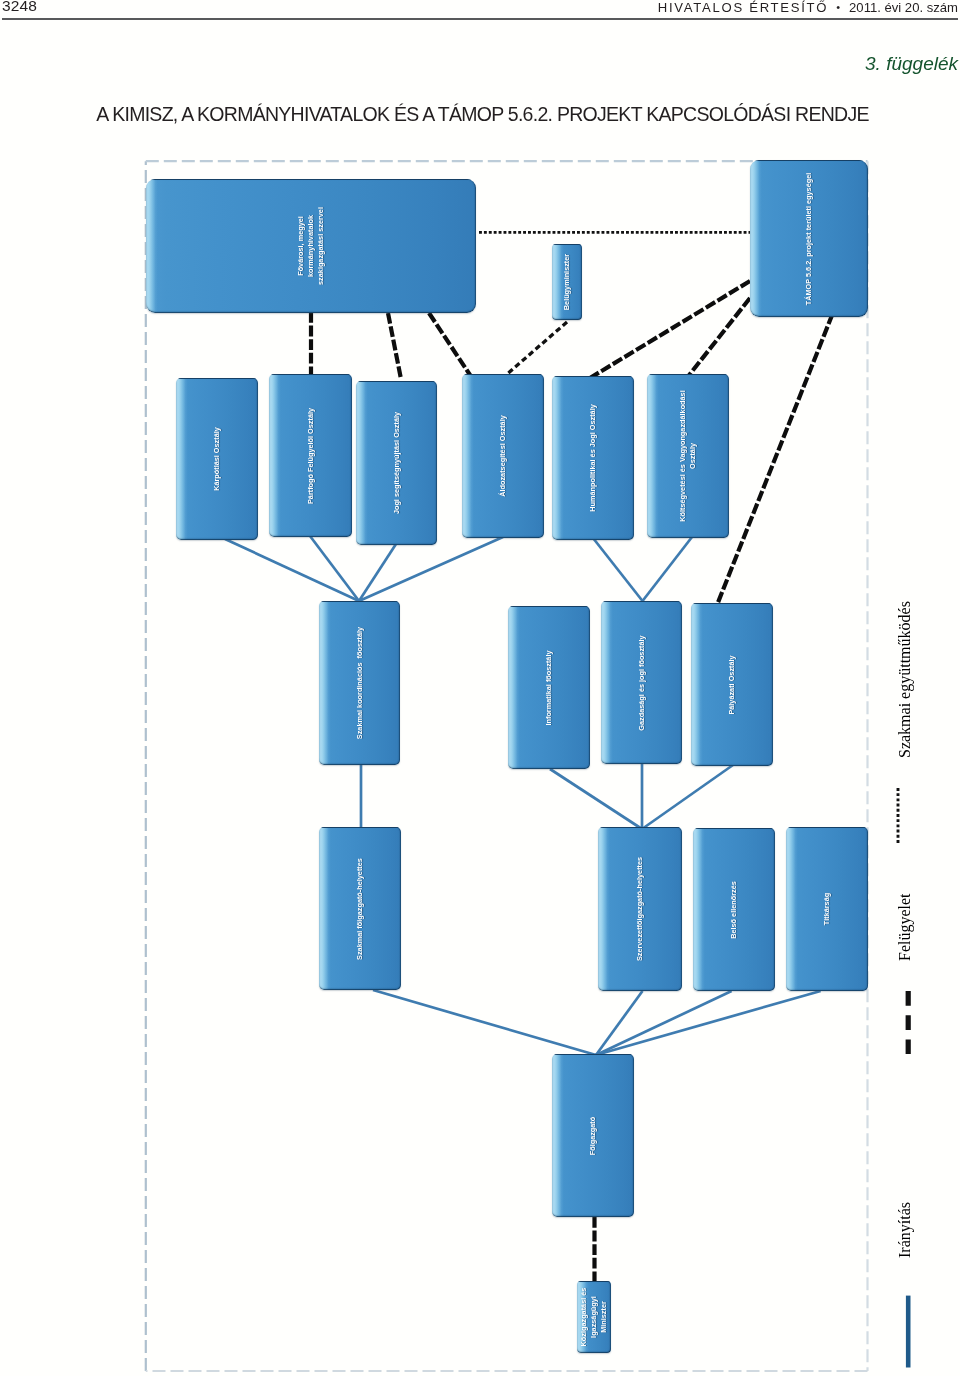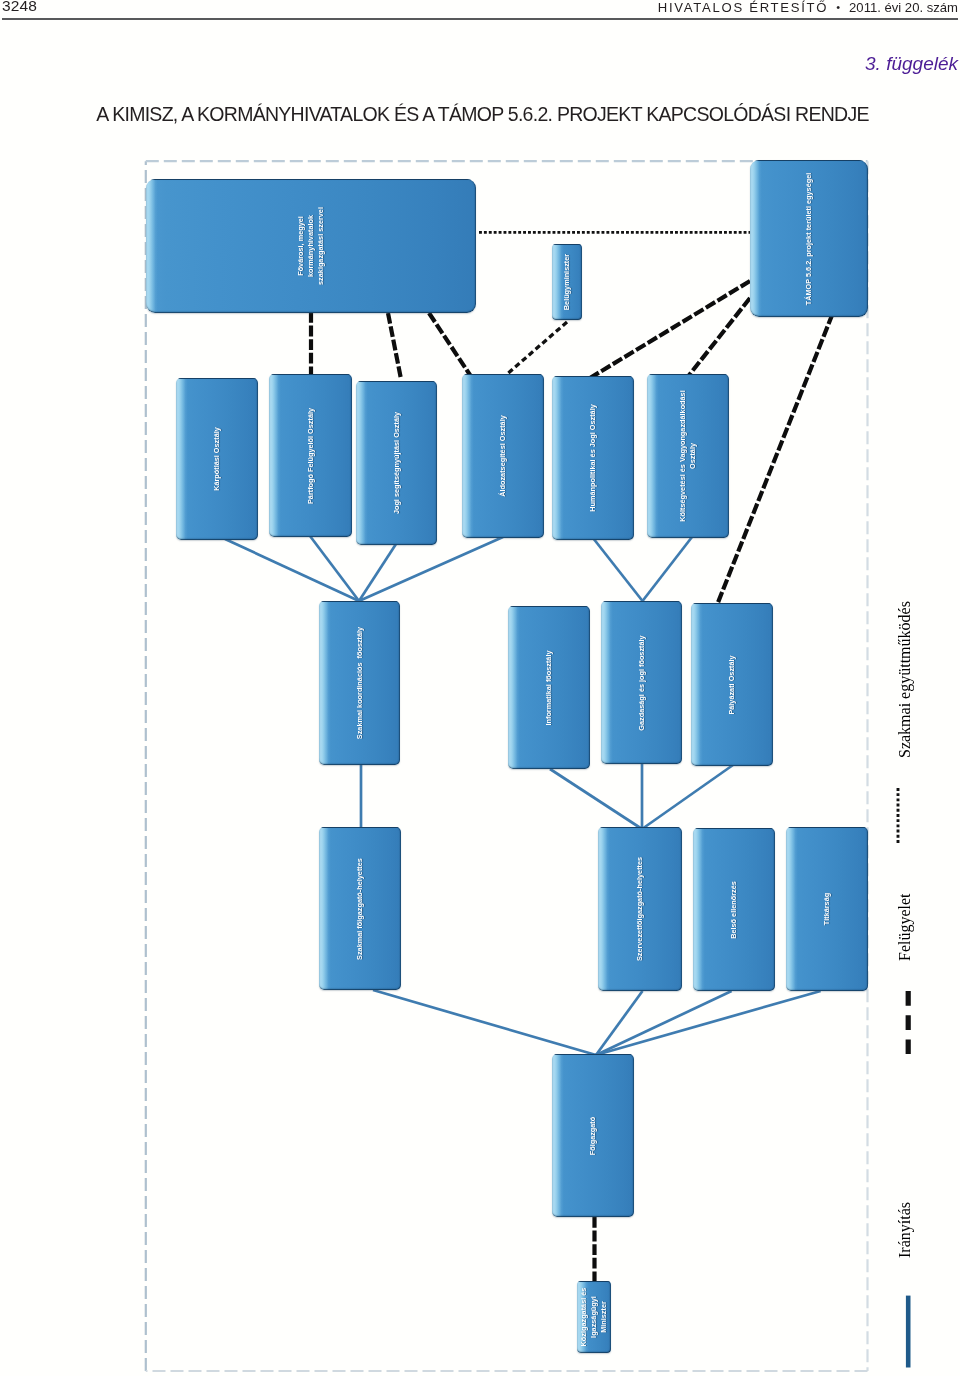--- a/index.html
+++ b/index.html
@@ -8,21 +8,21 @@
   .page{position:absolute;left:0;top:0;width:960px;height:1016px;}
 
   
   .hdr-page-no{position:absolute;left:2px;top:-3px;font-size:15.5px;color:#231f20;letter-spacing:0.1px;}
   .hdr-title{position:absolute;right:2px;top:0px;font-size:13.1px;color:#231f20;white-space:nowrap;margin-left:26px;}
   .hdr-title .sp{letter-spacing:1.72px;}
   .hdr-title .bul{padding:0 0 0 8px;font-size:11px;position:relative;top:-1px;}
   .hdr-title .iss{padding-left:9px;}
   .hdr-rule{position:absolute;left:2px;top:18px;width:956px;height:1.6px;background:#58595b;}
 
-  .appendix{position:absolute;right:2px;top:53px;font-size:19px;font-style:italic;color:#4c1d95;}
+  .appendix{position:absolute;right:2px;top:53px;font-size:19px;font-style:italic;color:#14532d;}
   .doc-title{position:absolute;left:0;top:102.5px;width:965px;text-align:center;font-size:19.5px;color:#231f20;letter-spacing:-0.72px;}
 
   
   .diagram{position:absolute;left:0;top:0;width:960px;height:1376px;}
   .diagram svg{position:absolute;left:0;top:0;}
 
   .node{position:absolute;box-sizing:border-box;border-radius:5px;
         background:
           linear-gradient(to right,
             rgba(169,218,241,1) 0px, rgba(169,218,241,1) 2px,

